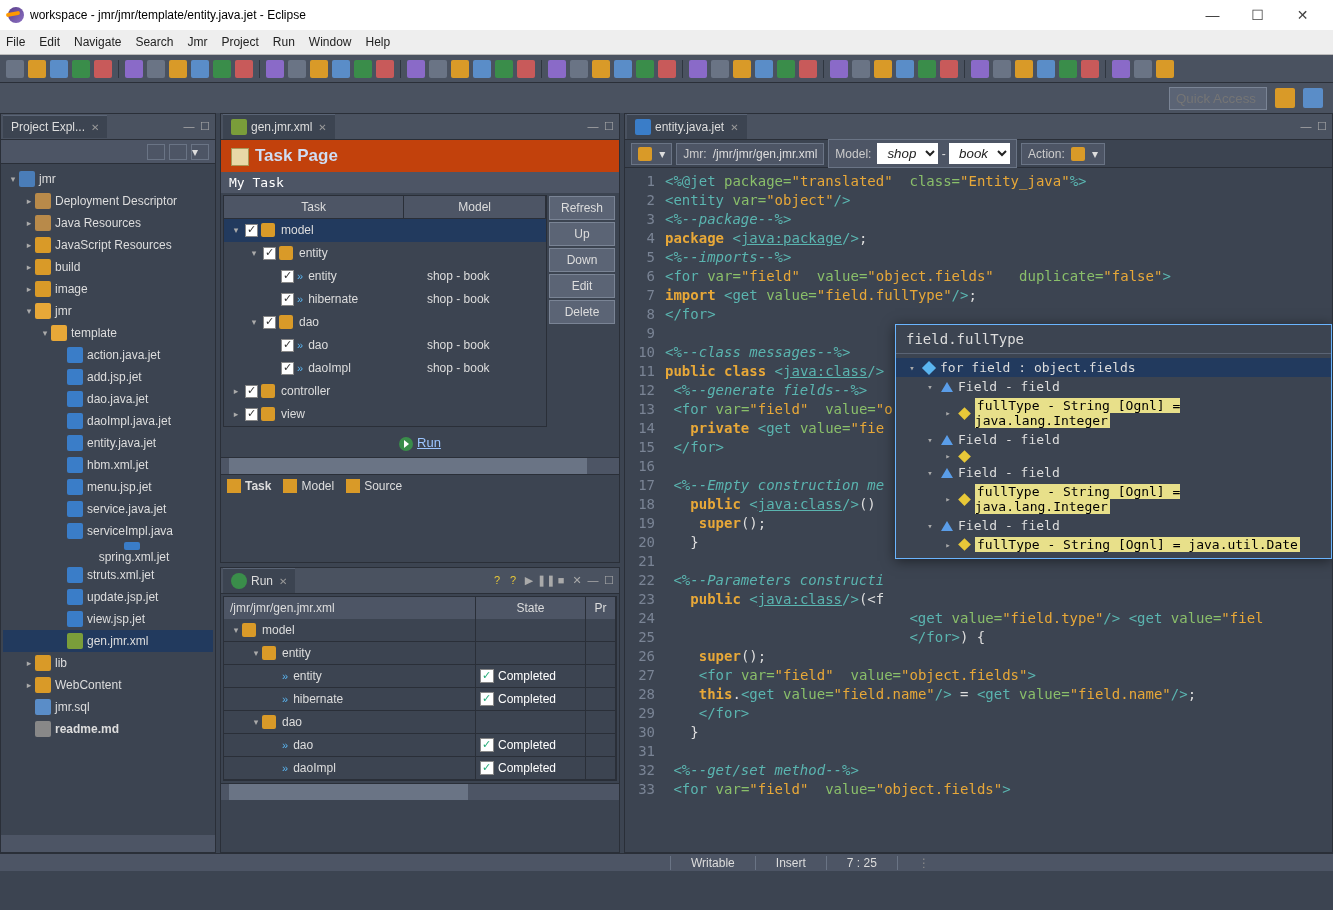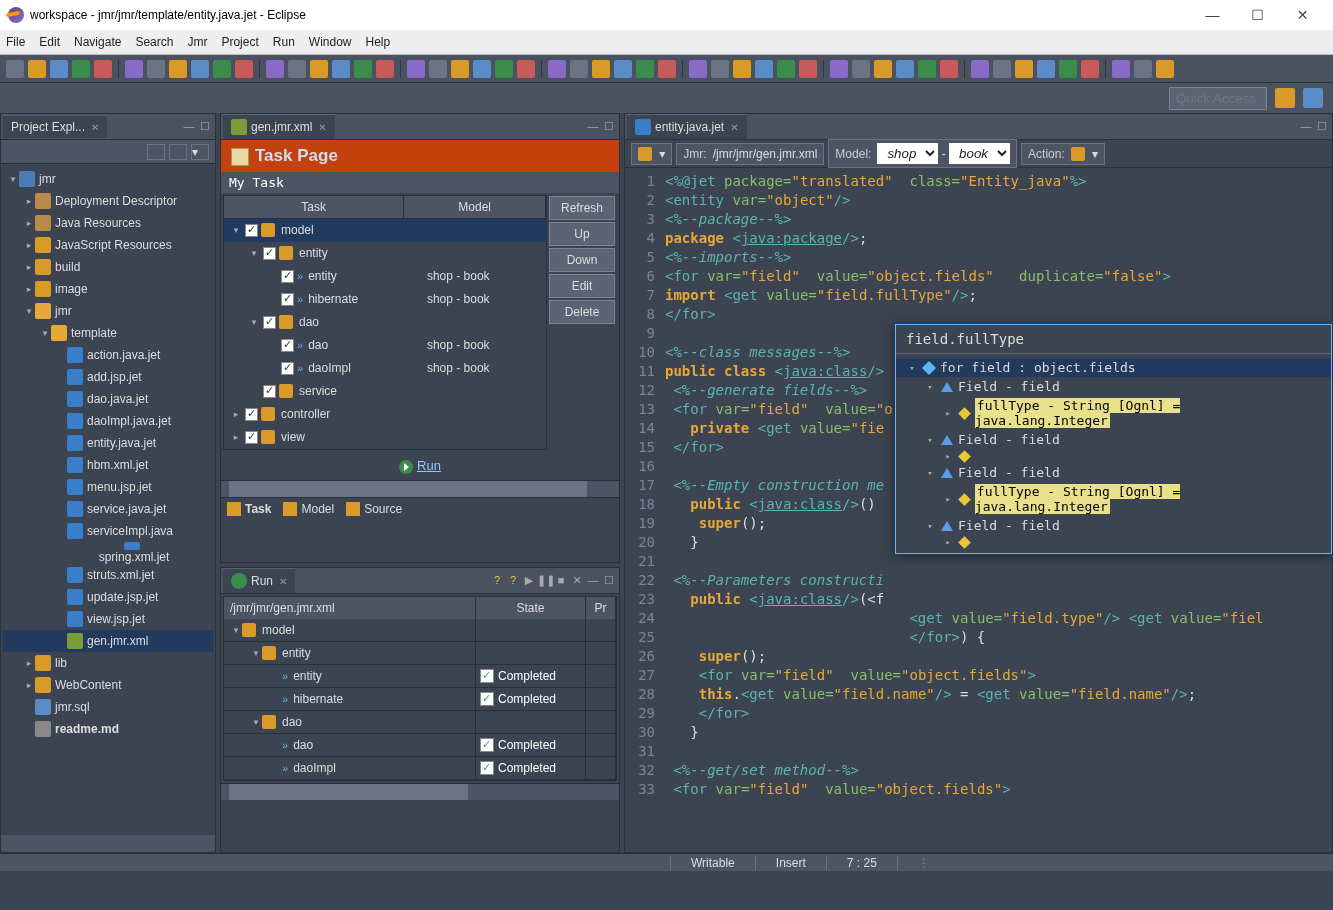--- a/index.html
+++ b/index.html
@@ -461,29 +461,20 @@
                 <div style="flex:1;padding-left:6px">shop - book</div>
               </div>
               <div class="trow">
                 <div style="flex:1.3;display:flex;align-items:center;padding-left:42px">
                   <span class="tw"></span>
                   <span class="cb ck"></span>
                   <span class="blue-arrow">»</span>
                   <span style="margin-left:2px">daoImpl</span>
                 </div>
                 <div style="flex:1;padding-left:6px">shop - book</div>
-              </div>
-              <div class="trow">
-                <div style="flex:1.3;display:flex;align-items:center;padding-left:24px">
-                  <span class="tw"></span>
-                  <span class="cb ck"></span>
-                  <span class="ico fld" style="width:14px;height:14px"></span>
-                  <span style="margin-left:2px">service</span>
-                </div>
-                <div style="flex:1;padding-left:6px"></div>
               </div>
               <div class="trow">
                 <div style="flex:1.3;display:flex;align-items:center;padding-left:6px">
                   <span class="tw">▸</span>
                   <span class="cb ck"></span>
                   <span class="ico fld" style="width:14px;height:14px"></span>
                   <span style="margin-left:2px">controller</span>
                 </div>
                 <div style="flex:1;padding-left:6px"></div>
               </div>
@@ -733,20 +724,21 @@
                 <span><span class="hlt">fullType - String [Ognl] = java.lang.Integer</span></span>
               </div>
               <div class="popup-row" style="padding-left: 28px;">
                 <span class="pu-tw">▾</span>
                 <span class="pu-ico tri"></span>
                 <span>Field - field</span>
               </div>
               <div class="popup-row" style="padding-left: 46px;">
                 <span class="pu-tw">▸</span>
                 <span class="pu-ico y-diamond"></span>
+                <span><span class="hlt">fullType - String [Ognl] = java.util.Date</span></span>
               </div>
             </div>
         </div>
       </div>
     </div>
   </div>
 
 </div>
 
 <div class="statusbar">

